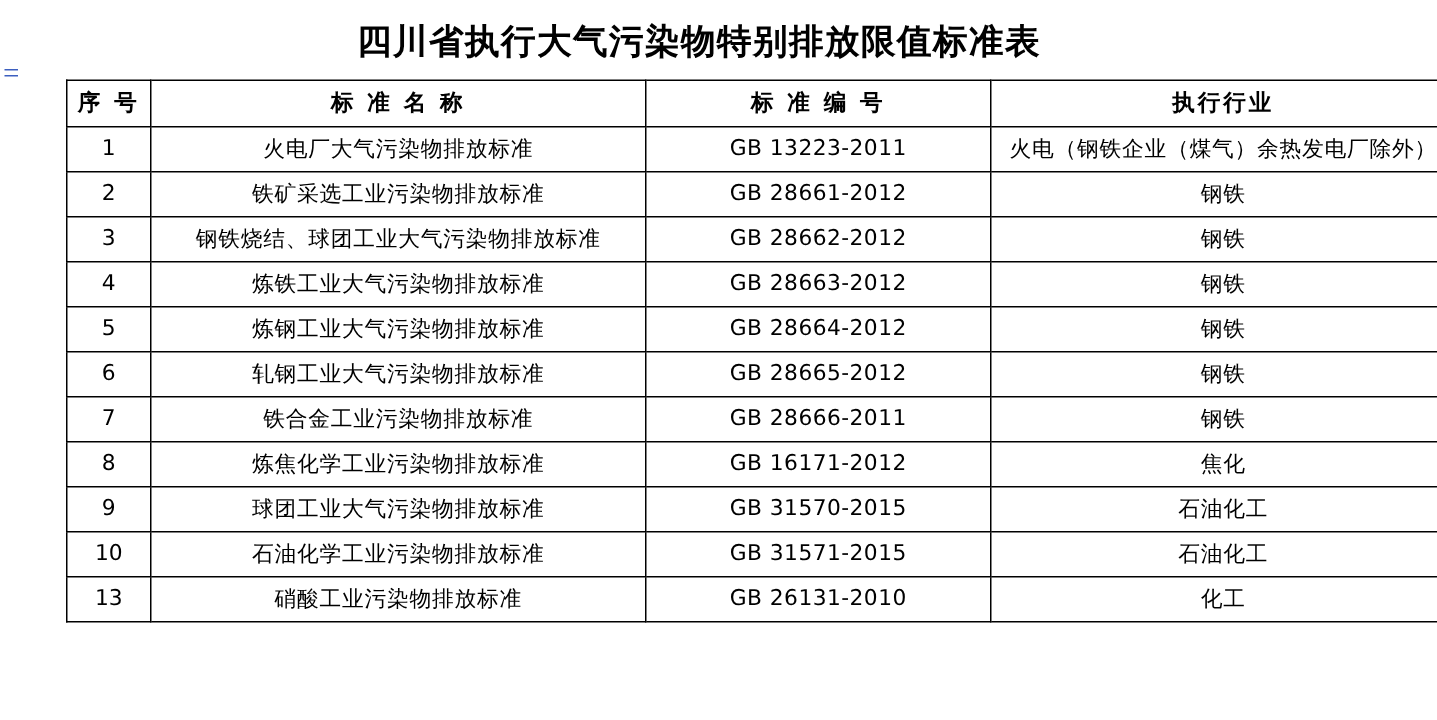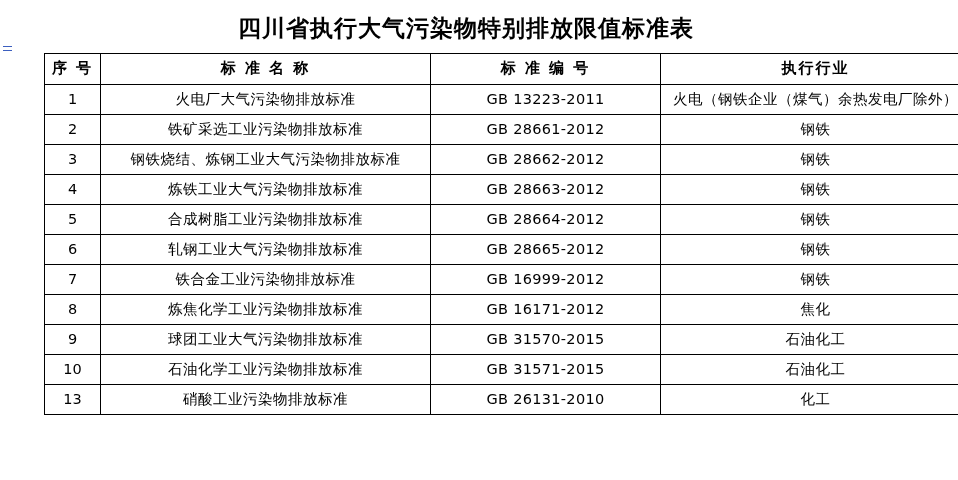--- a/index.html
+++ b/index.html
@@ -139,46 +139,46 @@
           <td class="ind-cell">火电（钢铁企业（煤气）余热发电厂除外）</td>
         </tr>
         <tr>
           <td class="seq-cell">2</td>
           <td class="name-cell">铁矿采选工业污染物排放标准</td>
           <td class="code-cell">GB 28661-2012</td>
           <td class="ind-cell">钢铁</td>
         </tr>
         <tr>
           <td class="seq-cell">3</td>
-          <td class="name-cell">钢铁烧结、炼钢工业大气污染物排放标准</td>
+          <td class="name-cell">钢铁烧结、球团工业大气污染物排放标准</td>
           <td class="code-cell">GB 28662-2012</td>
           <td class="ind-cell">钢铁</td>
         </tr>
         <tr>
           <td class="seq-cell">4</td>
           <td class="name-cell">炼铁工业大气污染物排放标准</td>
           <td class="code-cell">GB 28663-2012</td>
           <td class="ind-cell">钢铁</td>
         </tr>
         <tr>
           <td class="seq-cell">5</td>
-          <td class="name-cell">合成树脂工业污染物排放标准</td>
+          <td class="name-cell">炼钢工业大气污染物排放标准</td>
           <td class="code-cell">GB 28664-2012</td>
           <td class="ind-cell">钢铁</td>
         </tr>
         <tr>
           <td class="seq-cell">6</td>
           <td class="name-cell">轧钢工业大气污染物排放标准</td>
           <td class="code-cell">GB 28665-2012</td>
           <td class="ind-cell">钢铁</td>
         </tr>
         <tr>
           <td class="seq-cell">7</td>
           <td class="name-cell">铁合金工业污染物排放标准</td>
-          <td class="code-cell">GB 16999-2012</td>
+          <td class="code-cell">GB 28666-2011</td>
           <td class="ind-cell">钢铁</td>
         </tr>
         <tr>
           <td class="seq-cell">8</td>
           <td class="name-cell">炼焦化学工业污染物排放标准</td>
           <td class="code-cell">GB 16171-2012</td>
           <td class="ind-cell">焦化</td>
         </tr>
         <tr>
           <td class="seq-cell">9</td>

